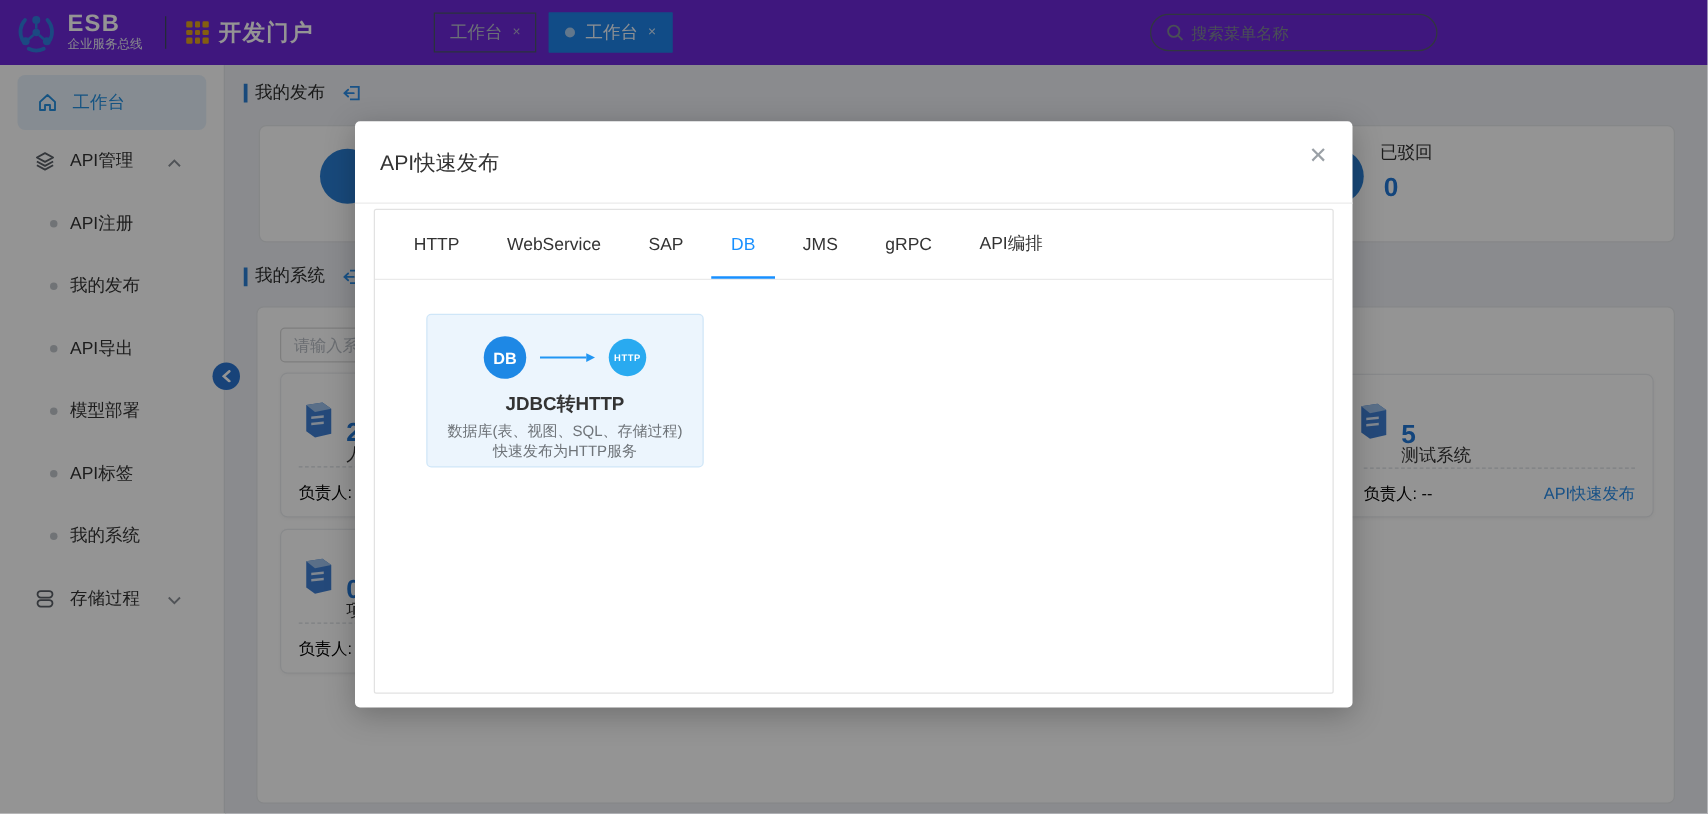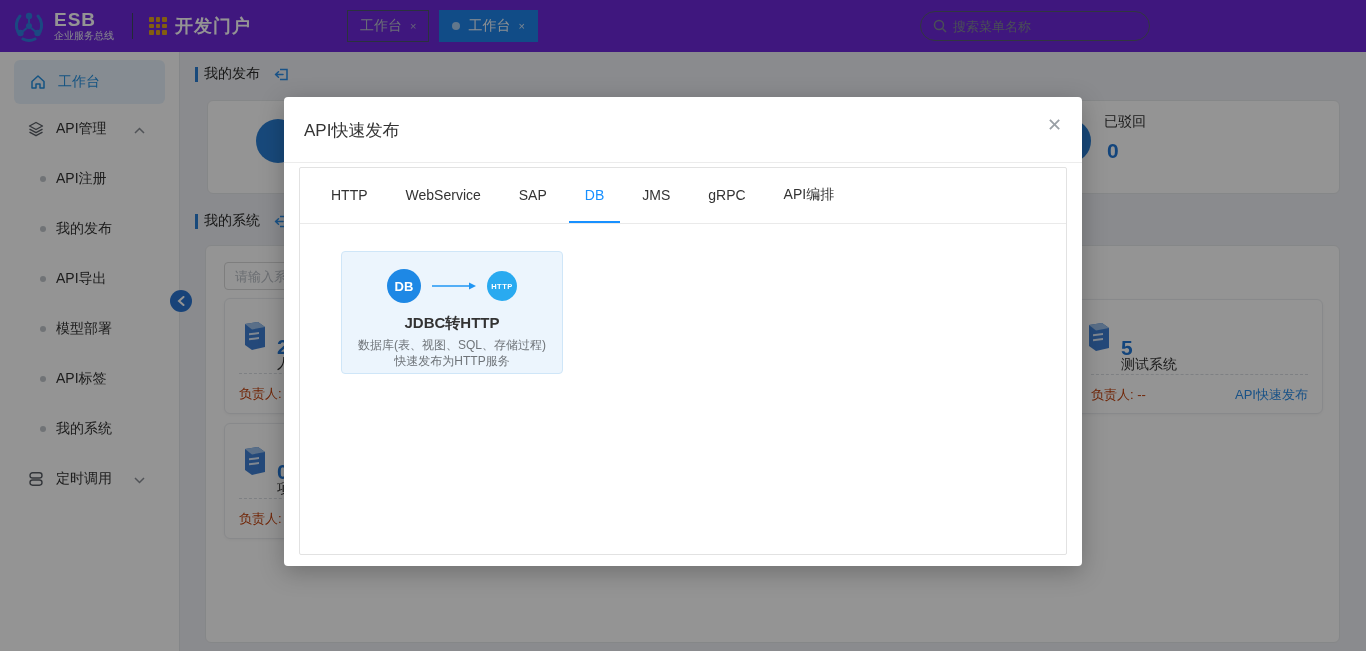--- a/index.html
+++ b/index.html
@@ -48,21 +48,21 @@
   .stat-label { position:absolute; left:896px; top:12px; font-size:14px; color:#333; }
   .stat-value { position:absolute; left:899px; top:38px; font-size:21px; font-weight:bold; color:#2277d6; }
   .sys-panel { position:absolute; left:24px; top:193px; width:1135px; height:398px; background:#fff; border:1px solid #e6e8eb; border-radius:6px; }
   .sys-search { position:absolute; left:18px; top:16px; width:240px; height:28px; border:1px solid #d9d9d9; border-radius:4px; padding:0 10px; font-size:13px; color:#555; outline:none; font-family:inherit; }
   .sys-search::placeholder { color:#b9bec5; }
   .sys-card { position:absolute; width:272px; height:116px; background:#fff; border:1px solid #ebedf0; border-radius:6px; box-shadow:0 1px 3px rgba(0,0,0,.04); }
   .sys-card .ic { position:absolute; left:16px; top:22px; }
   .sys-card .nm { position:absolute; left:52px; top:16px; font-size:14px; color:#333;margin-top:40px; }
   .sys-card .val { position:absolute; left:52px; top:36px; font-size:21px; font-weight:bold; color:#2277d6; }
   .sys-card .dash { position:absolute; left:14px; right:14px; top:74px; border-top:1px dashed #d9dde2; }
-  .sys-card .owner { position:absolute; left:14px; top:86px; font-size:13px; color:#c2410c; }
+  .sys-card .owner { position:absolute; left:14px; top:86px; font-size:13px; color:#000000; }
   .sys-card .act { position:absolute; right:14px; top:86px; font-size:13px; color:#2b8de8; cursor:pointer; }
 
   
   .mask { position:absolute; inset:0; background:rgba(0,0,0,.42); z-index:50; }
   .modal { position:absolute; left:284px; top:97px; width:798px; height:469px; background:#fff; border-radius:4px; box-shadow:0 6px 24px rgba(0,0,0,.25); z-index:100; }
   .modal-title { position:absolute; left:20px; top:22px; font-size:17px; color:#333; }
   .modal-close { position:absolute; right:20px; top:17px; font-size:18px; color:#9aa0a6; cursor:pointer; }
   .modal-hd-line { position:absolute; left:0; top:65px; width:100%; border-top:1px solid #ececec; }
   .modal-panel { position:absolute; left:15px; top:70px; width:768px; height:388px; border:1px solid #e2e2e2; border-radius:2px; overflow:hidden; }
   .mtabs { display:flex; gap:6px; height:56px; align-items:stretch; padding-left:15px; border-bottom:1px solid #eaeaea; }
@@ -196,21 +196,21 @@
       <span>我的系统</span>
     </div>
 
     <div class="side-row" style="margin-top:0">
       <span style="display:flex">
         <svg width="16" height="16" viewBox="0 0 16 16" fill="none" stroke="#5a5f66" stroke-width="1.4">
           <rect x="2" y="1.8" width="12" height="5.2" rx="2.6"></rect>
           <rect x="2" y="9" width="12" height="5.2" rx="2.6"></rect>
         </svg>
       </span>
-      <span>定时调用</span>
+      <span>存储过程</span>
       <span class="chev">
         <svg width="11" height="7" viewBox="0 0 11 7" fill="none" stroke="#8a8f96" stroke-width="1.5">
             <path d="M1 1 L5.5 5.5 L10 1"></path>
           </svg>
       </span>
     </div>
   </div>
 
   <div class="collapse-btn">
     <svg width="8" height="10" viewBox="0 0 8 10" fill="none" stroke="#fff" stroke-width="2" stroke-linecap="round">

